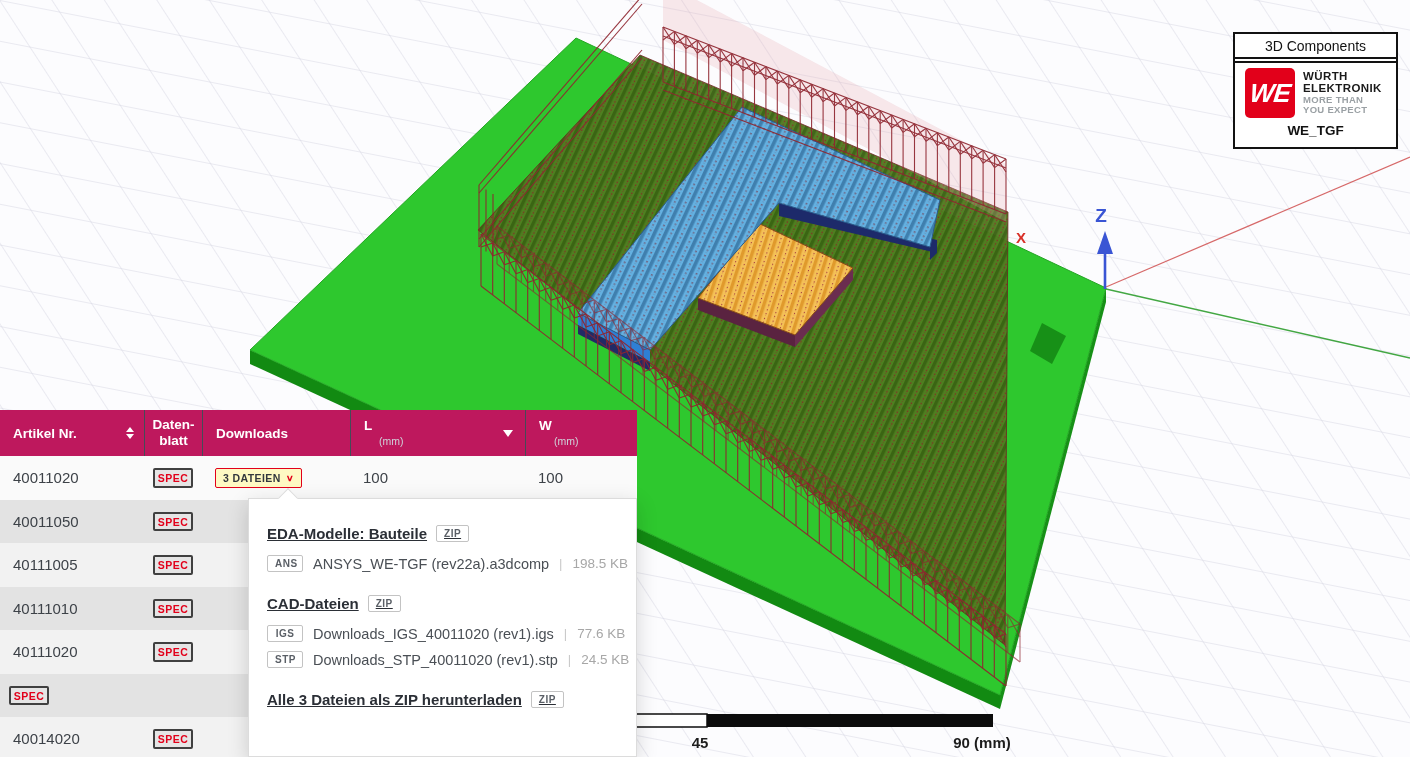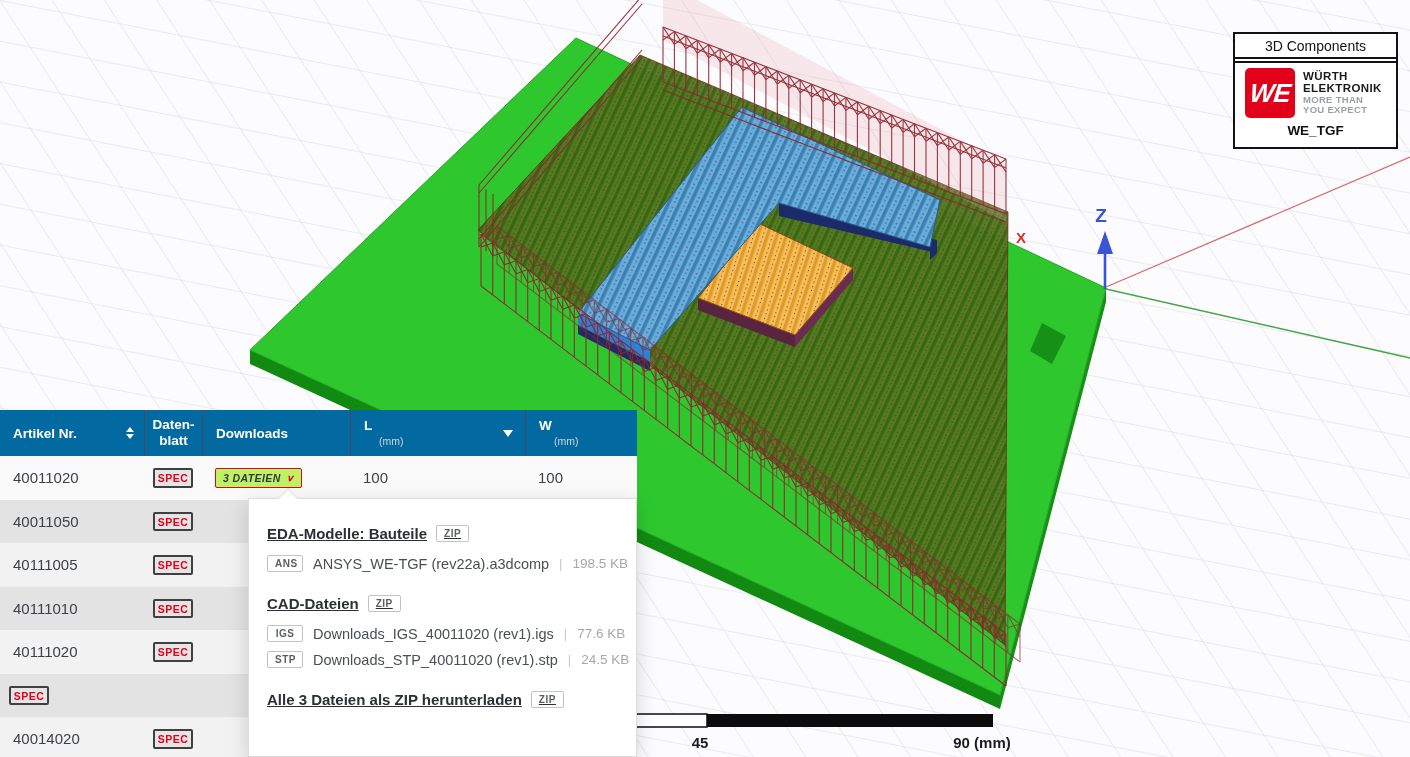--- a/index.html
+++ b/index.html
@@ -20,21 +20,21 @@
   .we-logo span { color:#fff; font-weight:bold; font-style:italic; font-size:26px;
     transform:skewX(-6deg); letter-spacing:-1px; }
   .we-brand { margin-left:8px; line-height:1.04; }
   .we-brand .b1 { font-size:11.5px; font-weight:bold; color:#1a1a1a; letter-spacing:.4px; }
   .we-brand .b2 { font-size:9.5px; font-weight:bold; color:#9aa0a4; letter-spacing:.3px; }
   .we-model { text-align:center; font-size:13.5px; color:#121212; padding-top:3px;font-weight:bold; }
 
   
   .ptable { position:absolute; left:0; top:410px; width:637px; z-index:3;
     font-size:15px; color:#3d4248; }
-  .thead { display:flex; background:#0369a1; color:#fff; height:46px; align-items:stretch; }
+  .thead { display:flex; background:#be185d; color:#fff; height:46px; align-items:stretch; }
   .th { display:flex; align-items:center; font-size:13.5px; font-weight:bold;
     border-left:1px solid #454b57; padding-left:13px; position:relative; }
   .th:first-child { border-left:none; }
   .th .unit { font-weight:normal; font-size:10.5px; color:#cfd3da;margin-left:15px; }
   .w-artikel { width:144px; } .w-daten { width:58px; } .w-down { width:148px; }
   .w-l { width:175px; } .w-w { width:112px; }
   .th.w-daten { padding-left:0; justify-content:center; text-align:center; line-height:1.15; }
   .sort-icon { margin-left:auto; margin-right:10px; display:flex; flex-direction:column; gap:2px; }
   .sort-icon i { width:0; height:0; border-left:4px solid transparent; border-right:4px solid transparent; display:block; }
   .sort-icon .up { border-bottom:5px solid #ffffff; }
@@ -44,23 +44,23 @@
     border-top:7px solid #fff; }
   .tr { display:flex; height:43.5px; align-items:center; }
   .tr.shade-a { background:#fafafa; }
   .tr.shade-b { background:#e3e3e3; }
   .tr.shade-c { background:#f2f2f2; }
   .td { padding-left:13px; height:100%; display:flex; align-items:center; }
   .td.c-daten { padding-left:0; justify-content:center; }
   .spec-badge { background:#e5e5e5; border:2px solid #404040; border-radius:2px;
     color:#e2001a; font-size:10.5px; font-weight:bold; letter-spacing:.5px;
     padding:3px 3px 2px; line-height:1; }
-  .dl-btn { background:#bef264; border:1.5px solid #e2001a; border-radius:2px; color:#33373e;
+  .dl-btn { background:#fef9c3; border:1.5px solid #e2001a; border-radius:2px; color:#33373e;
     font-size:10.5px; font-weight:bold; letter-spacing:.4px; padding:4px 7px 3px;
-    line-height:1; white-space:nowrap; display:inline-flex; align-items:center; gap:5px; cursor:pointer;font-style:italic; }
+    line-height:1; white-space:nowrap; display:inline-flex; align-items:center; gap:5px; cursor:pointer; }
   .dl-btn .chev { color:#e2001a; font-size:11px; font-weight:bold; transform:scaleY(.8); }
 
   
   .popup { position:absolute; left:248px; top:498px; width:389px; height:259px;
     background:#fff; border:1px solid #dcdcdc; box-shadow:0 6px 20px rgba(0,0,0,.16);
     z-index:4; padding:26px 14px 0 18px; }
   .popup .caret { position:absolute; top:-8px; left:32px; width:14px; height:14px; background:#fff;
     border-left:1px solid #dcdcdc; border-top:1px solid #dcdcdc; transform:rotate(45deg); }
   .pop-heading { display:flex; align-items:center; gap:9px; font-size:15px; font-weight:bold;
     color:#2b2f36; margin-bottom:13px;text-decoration:underline; }

